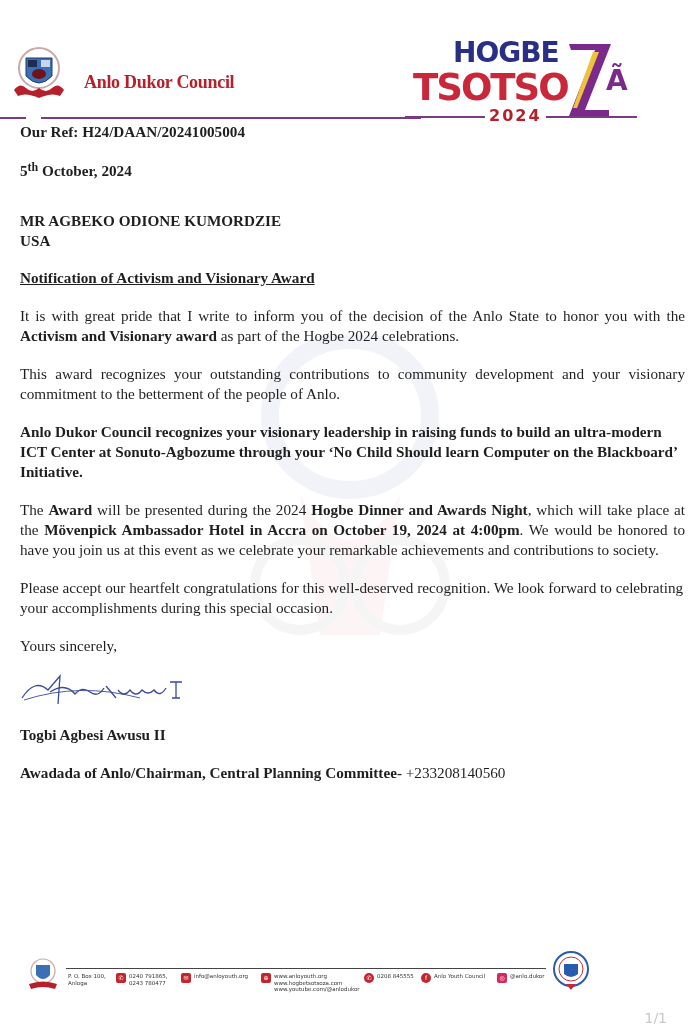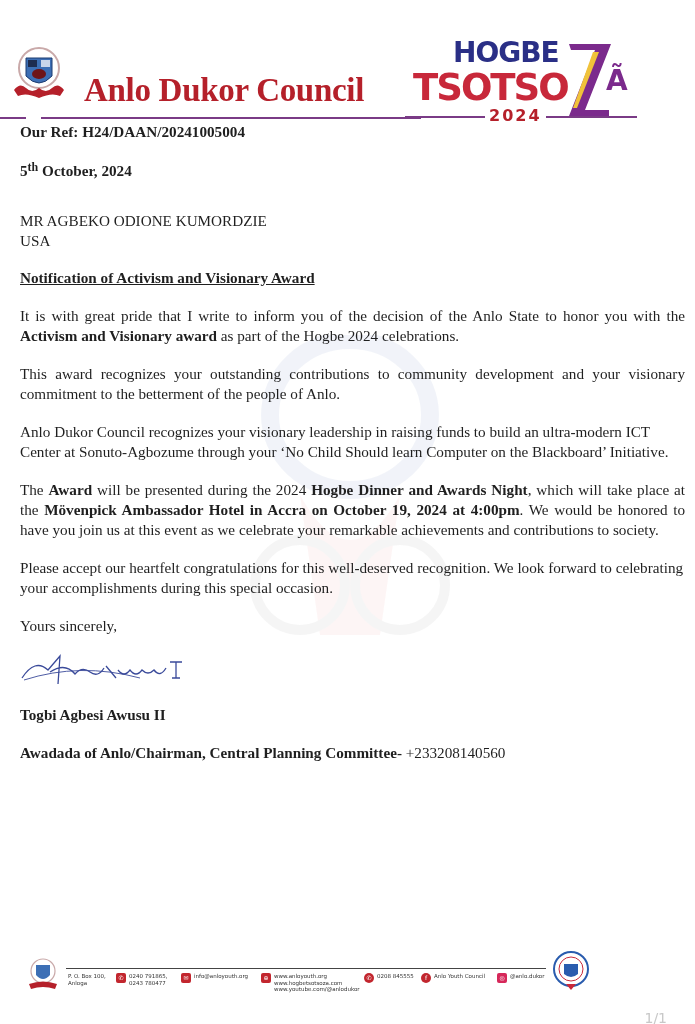--- a/index.html
+++ b/index.html
@@ -1,38 +1,38 @@
 <!DOCTYPE html>
 <html><head>
 <meta charset="utf-8">
 <style>
   * { box-sizing: border-box; margin: 0; padding: 0; }
   html, body { width: 695px; height: 1024px; background: #ffffff; overflow: hidden; }
   body { position: relative; font-family: "Liberation Serif", "DejaVu Serif", serif; color: #1f1f1f; }
 
   .header { position: absolute; left: 0; top: 0; width: 695px; height: 120px; }
   .crest { position: absolute; left: 8px; top: 44px; width: 62px; height: 62px; }
-  .council-name { position: absolute; left: 84px; top: 72px; font-size: 33px; font-weight: bold; color: #b5202a; letter-spacing: -0.3px; font-family: "Liberation Serif", serif; }
+  .council-name { position: absolute; left: 84px; top: 72px; font-size: 18px; font-weight: bold; color: #b5202a; letter-spacing: -0.3px; font-family: "Liberation Serif", serif; }
   .header-rule-a { position: absolute; left: 0; top: 117px; width: 26px; height: 2px; background: #7a3b86; }
   .header-rule-b { position: absolute; left: 41px; top: 117px; width: 380px; height: 2px; background: #7a3b86; }
   .festival-logo { position: absolute; left: 405px; top: 36px; width: 240px; height: 88px; }
   .festival-line1 { position: absolute; left: 48px; top: 0px; font-family: "DejaVu Sans", sans-serif; font-weight: bold; font-size: 28px; color: #2a2f86; letter-spacing: -1px; }
   .festival-line2 { position: absolute; left: 8px; top: 30px; font-family: "DejaVu Sans", sans-serif; font-weight: bold; font-size: 37px; letter-spacing: -2px; color: #c8283a; }
   .festival-year { position: absolute; left: 80px; top: 70px; font-family: "DejaVu Sans", sans-serif; font-weight: bold; font-size: 16px; color: #b5202a; letter-spacing: 2px; background: #fff; padding: 0 4px; }
   .festival-rule { position: absolute; left: 0; top: 80px; width: 232px; height: 2px; background: #7a3b86; }
   .festival-z { position: absolute; left: 160px; top: 4px; width: 50px; height: 78px; }
   .festival-a { position: absolute; left: 201px; top: 28px; font-family: "DejaVu Sans", sans-serif; font-weight: bold; font-size: 28px; color: #7b2a8c; }
 
   .watermark { position: absolute; left: 240px; top: 335px; width: 220px; height: 330px; opacity: 0.08; }
 
   .letter { position: absolute; left: 20px; top: 122px; width: 665px; font-size: 15.2px; line-height: 20px; }
   .ref { font-weight: bold; margin-top: 0; }
   .date { font-weight: bold; margin-top: 15px; }
   .date sup { font-size: 12px; vertical-align: 5px; }
-  .recipient { font-weight: normal; margin-top: 30px; }
+  .recipient { font-weight: bold; margin-top: 30px; }
   .salutation { margin-top: 18px; }
   .subject { font-weight: bold; text-decoration: underline; margin-top: 17px; }
   .para { margin-top: 18px; text-align: justify; }
   .closing { margin-top: 18px; }
   .signature { margin-top: 12px; width: 180px; height: 40px; }
   .signer { font-weight: bold; margin-top: 12px; }
   .signer-title { font-weight: bold; margin-top: 18px; }
   .signer-title .phone { font-weight: normal; }
 
   .footer { position: absolute; left: 0; top: 945px; width: 695px; height: 60px; font-family: "DejaVu Sans", sans-serif; }
@@ -85,21 +85,21 @@
 <div class="letter">
   <div class="ref">Our Ref: H24/DAAN/20241005004</div>
   <div class="date"><span>5</span><sup>th</sup><span> October, 2024</span></div>
   <div class="recipient">
     <div>MR AGBEKO ODIONE KUMORDZIE</div>
     <div>USA</div>
   </div>
   <div class="subject">Notification of Activism and Visionary Award</div>
   <p class="para"><span>It is with great pride that I write to inform you of the decision of the Anlo State to honor you with the </span><b>Activism and Visionary award</b><span> as part of the Hogbe 2024 celebrations.</span></p>
   <p class="para">This award recognizes your outstanding contributions to community development and your visionary commitment to the betterment of the people of Anlo.</p>
-  <p class="para" style="text-align:left;">Anlo Dukor Council recognizes your visionary leadership in raising funds to build an ultra-modern ICT Center at Sonuto-Agbozume through your ‘No Child Should learn Computer on the Blackboard’ Initiative.</p>
+  <p class="para" style="text-align:left;font-weight:bold;">Anlo Dukor Council recognizes your visionary leadership in raising funds to build an ultra-modern ICT Center at Sonuto-Agbozume through your ‘No Child Should learn Computer on the Blackboard’ Initiative.</p>
   <p class="para"><span>The </span><b>Award</b><span> will be presented during the 2024 </span><b>Hogbe Dinner and Awards Night</b><span>, which will take place at the </span><b>Mövenpick Ambassador Hotel in Accra on October 19, 2024 at 4:00pm</b><span>. We would be honored to have you join us at this event as we celebrate your remarkable achievements and contributions to society.</span></p>
   <p class="para" style="text-align:left;">Please accept our heartfelt congratulations for this well-deserved recognition. We look forward to celebrating your accomplishments during this special occasion.</p>
   <div class="closing">Yours sincerely,</div>
   <svg class="signature" viewBox="0 0 180 40">
     <path d="M2 30 Q15 10 28 22 L40 8 L38 36 M30 24 Q45 14 55 26 Q62 18 70 24 Q78 30 84 20 M86 18 L96 30 M98 22 Q104 30 110 22 Q116 30 122 22 Q128 28 134 22 Q140 30 146 20 M150 14 H162 M156 14 V30 M152 30 H160" stroke="#3a4a9a" stroke-width="1.3" fill="none"></path>
     <path d="M4 32 Q60 14 120 30" stroke="#3a4a9a" stroke-width="0.9" fill="none"></path>
   </svg>
   <div class="signer">Togbi Agbesi Awusu II</div>
   <div class="signer-title"><span>Awadada of Anlo/Chairman, Central Planning Committee-</span><span class="phone"> +233208140560</span></div>
 </div>

